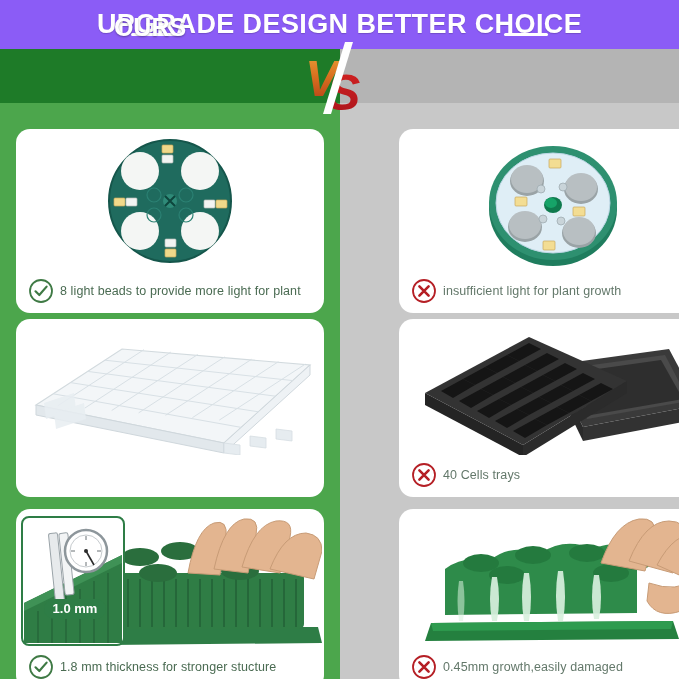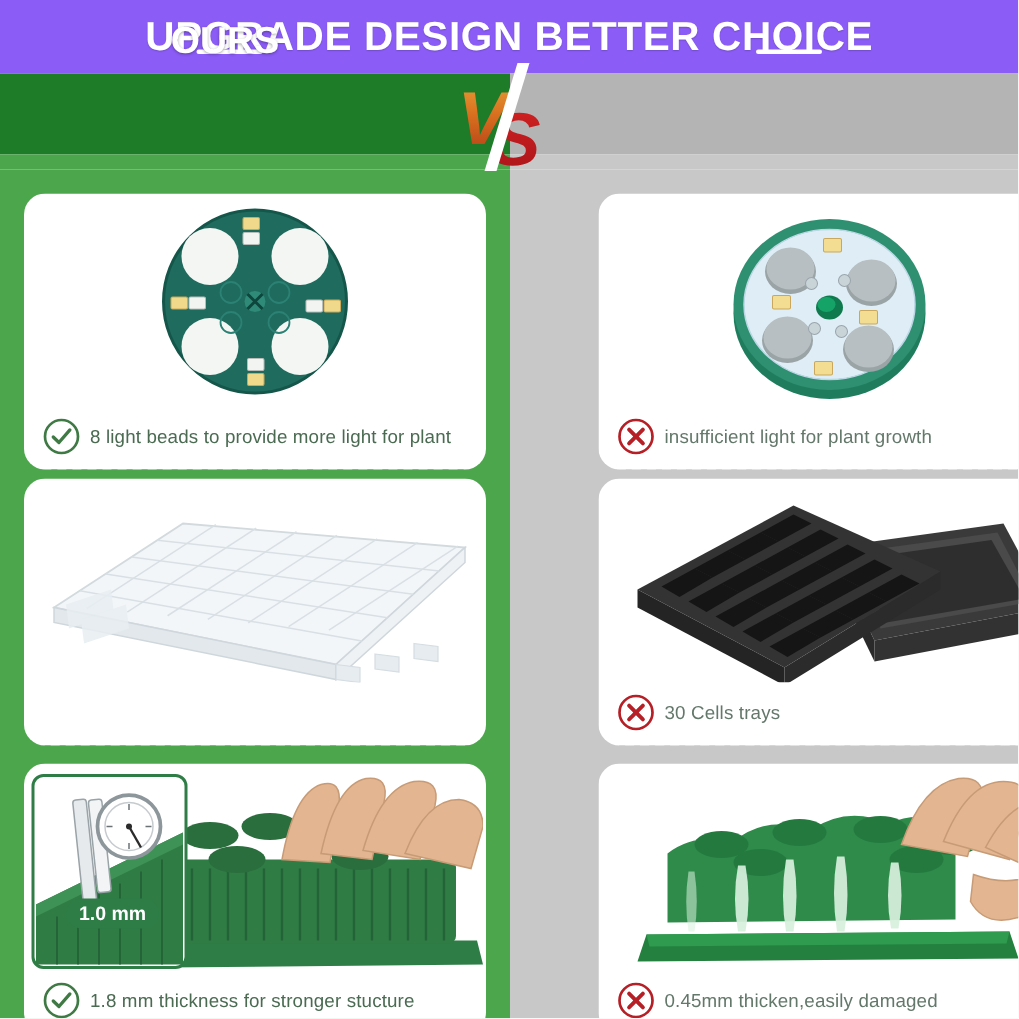--- a/index.html
+++ b/index.html
@@ -371,21 +371,21 @@
           </g>
         </svg>
       </div>
       <div class="caption">
         <span class="cap-icon">
           <svg width="26" height="26" viewBox="0 0 26 26">
             <circle cx="13" cy="13" r="11" fill="none" stroke="#b51f25" stroke-width="1.8"></circle>
             <path d="M8.4,8.4 L17.6,17.6 M17.6,8.4 L8.4,17.6" fill="none" stroke="#b51f25" stroke-width="2.6" stroke-linecap="round"></path>
           </svg>
         </span>
-        <span class="cap-text">30 Cells trays</span>
+        <span class="cap-text">40 Cells trays</span>
       </div>
     </div>
 
     <div class="card r3">
       <div class="media">
         <svg width="304" height="140" viewBox="0 0 304 140">
           <rect width="304" height="140" fill="#ffffff"></rect>
 
           <path d="M30,112 L272,110 L278,128 L24,130 Z" fill="#24803f"></path>
           <path d="M30,112 L272,110 L270,118 L32,120 Z" fill="#2e9b4f"></path>
@@ -416,18 +416,18 @@
           </g>
         </svg>
       </div>
       <div class="caption">
         <span class="cap-icon">
           <svg width="26" height="26" viewBox="0 0 26 26">
             <circle cx="13" cy="13" r="11" fill="none" stroke="#b51f25" stroke-width="1.8"></circle>
             <path d="M8.4,8.4 L17.6,17.6 M17.6,8.4 L8.4,17.6" fill="none" stroke="#b51f25" stroke-width="2.6" stroke-linecap="round"></path>
           </svg>
         </span>
-        <span class="cap-text">0.45mm thicken,easily damaged</span>
+        <span class="cap-text">0.45mm growth,easily damaged</span>
       </div>
     </div>
   </div>
 
 </div>
 
 </body></html>

